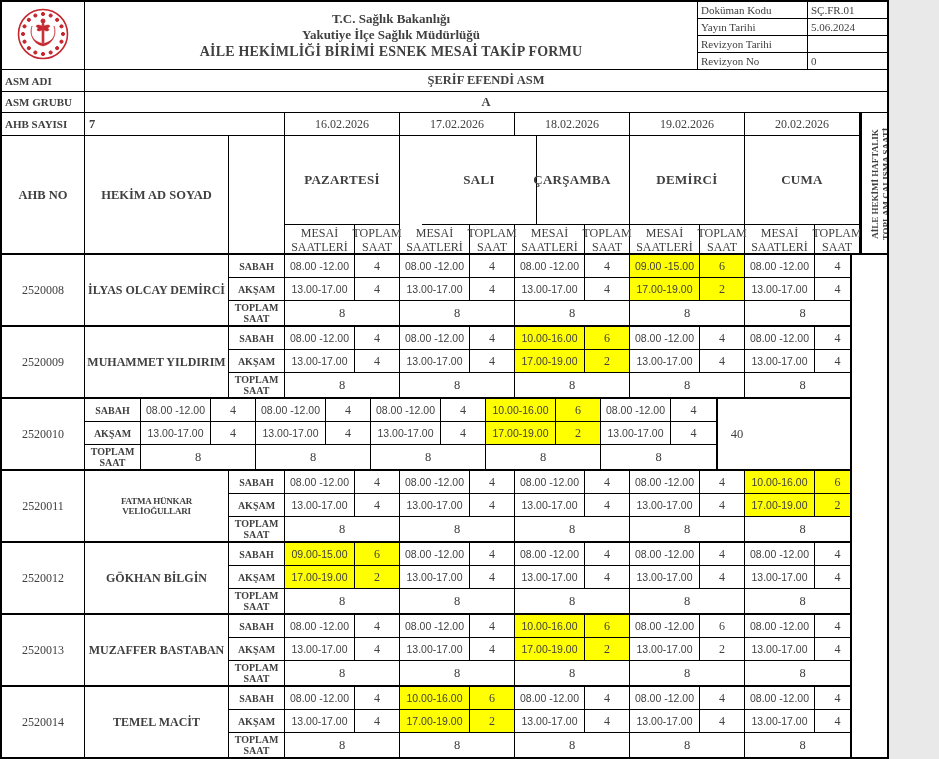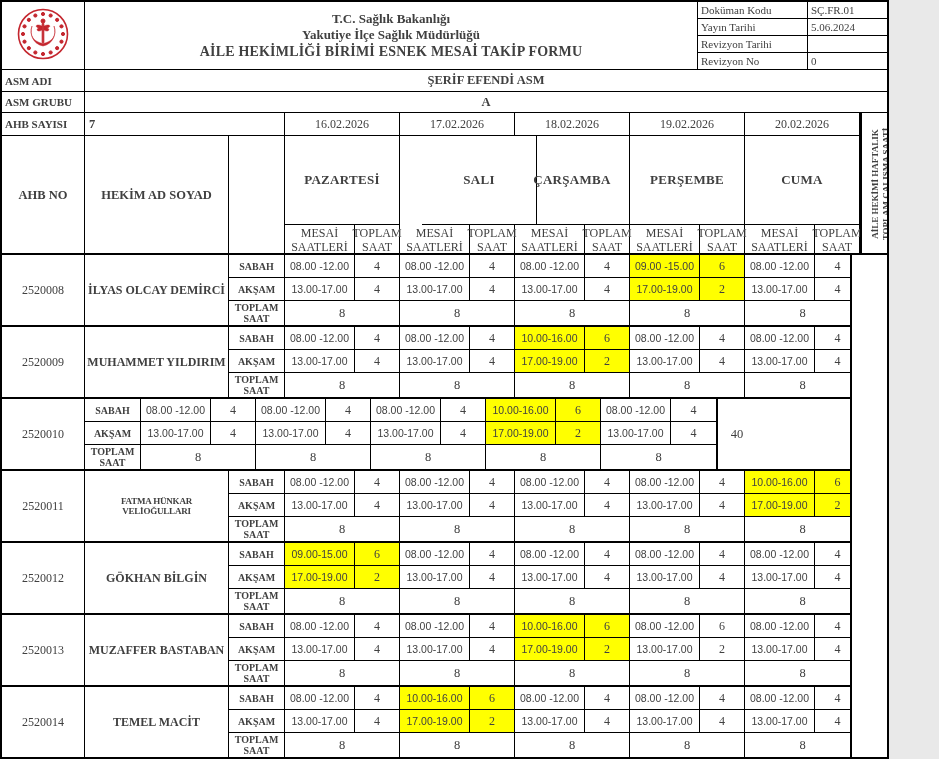--- a/index.html
+++ b/index.html
@@ -146,21 +146,21 @@
     <div class="bcell br bb date-cell" style="left:628px;top:0;width:115px;height:23px;">19.02.2026</div>
     <div class="bcell br bb date-cell" style="left:743px;top:0;width:115px;height:23px;">20.02.2026</div>
 
     <div class="bcell br colhead" style="left:0;top:23px;width:83px;height:119px;">AHB NO</div>
     <div class="bcell br colhead" style="left:83px;top:23px;width:144px;height:119px;">HEKİM AD SOYAD</div>
     <div class="bcell br" style="left:227px;top:23px;width:56px;height:119px;"></div>
 
     <div class="bcell br bb dayname" style="left:283px;top:23px;width:115px;height:89px;">PAZARTESİ</div>
     <div class="bcell br bb dayname" style="left:420px;top:23px;width:115px;height:89px;">SALI</div>
     <div class="bcell br bb dayname" style="left:513px;top:23px;width:115px;height:89px;">ÇARŞAMBA</div>
-    <div class="bcell br bb dayname" style="left:628px;top:23px;width:115px;height:89px;">PERŞEMBE</div>
+    <div class="bcell br bb dayname" style="left:628px;top:23px;width:115px;height:89px;">DEMİRCİ</div>
     <div class="bcell br bb dayname" style="left:743px;top:23px;width:115px;height:89px;">CUMA</div>
 
     <div class="bcell br subhead" style="left:283px;top:112px;width:70px;height:30px;">MESAİ SAATLERİ</div>
     <div class="bcell br subhead" style="left:353px;top:112px;width:45px;height:30px;">TOPLAM SAAT</div>
     <div class="bcell br subhead" style="left:398px;top:112px;width:70px;height:30px;">MESAİ SAATLERİ</div>
     <div class="bcell br subhead" style="left:468px;top:112px;width:45px;height:30px;">TOPLAM SAAT</div>
     <div class="bcell br subhead" style="left:513px;top:112px;width:70px;height:30px;">MESAİ SAATLERİ</div>
     <div class="bcell br subhead" style="left:583px;top:112px;width:45px;height:30px;">TOPLAM SAAT</div>
     <div class="bcell br subhead" style="left:628px;top:112px;width:70px;height:30px;">MESAİ SAATLERİ</div>
     <div class="bcell br subhead" style="left:698px;top:112px;width:45px;height:30px;">TOPLAM SAAT</div>

